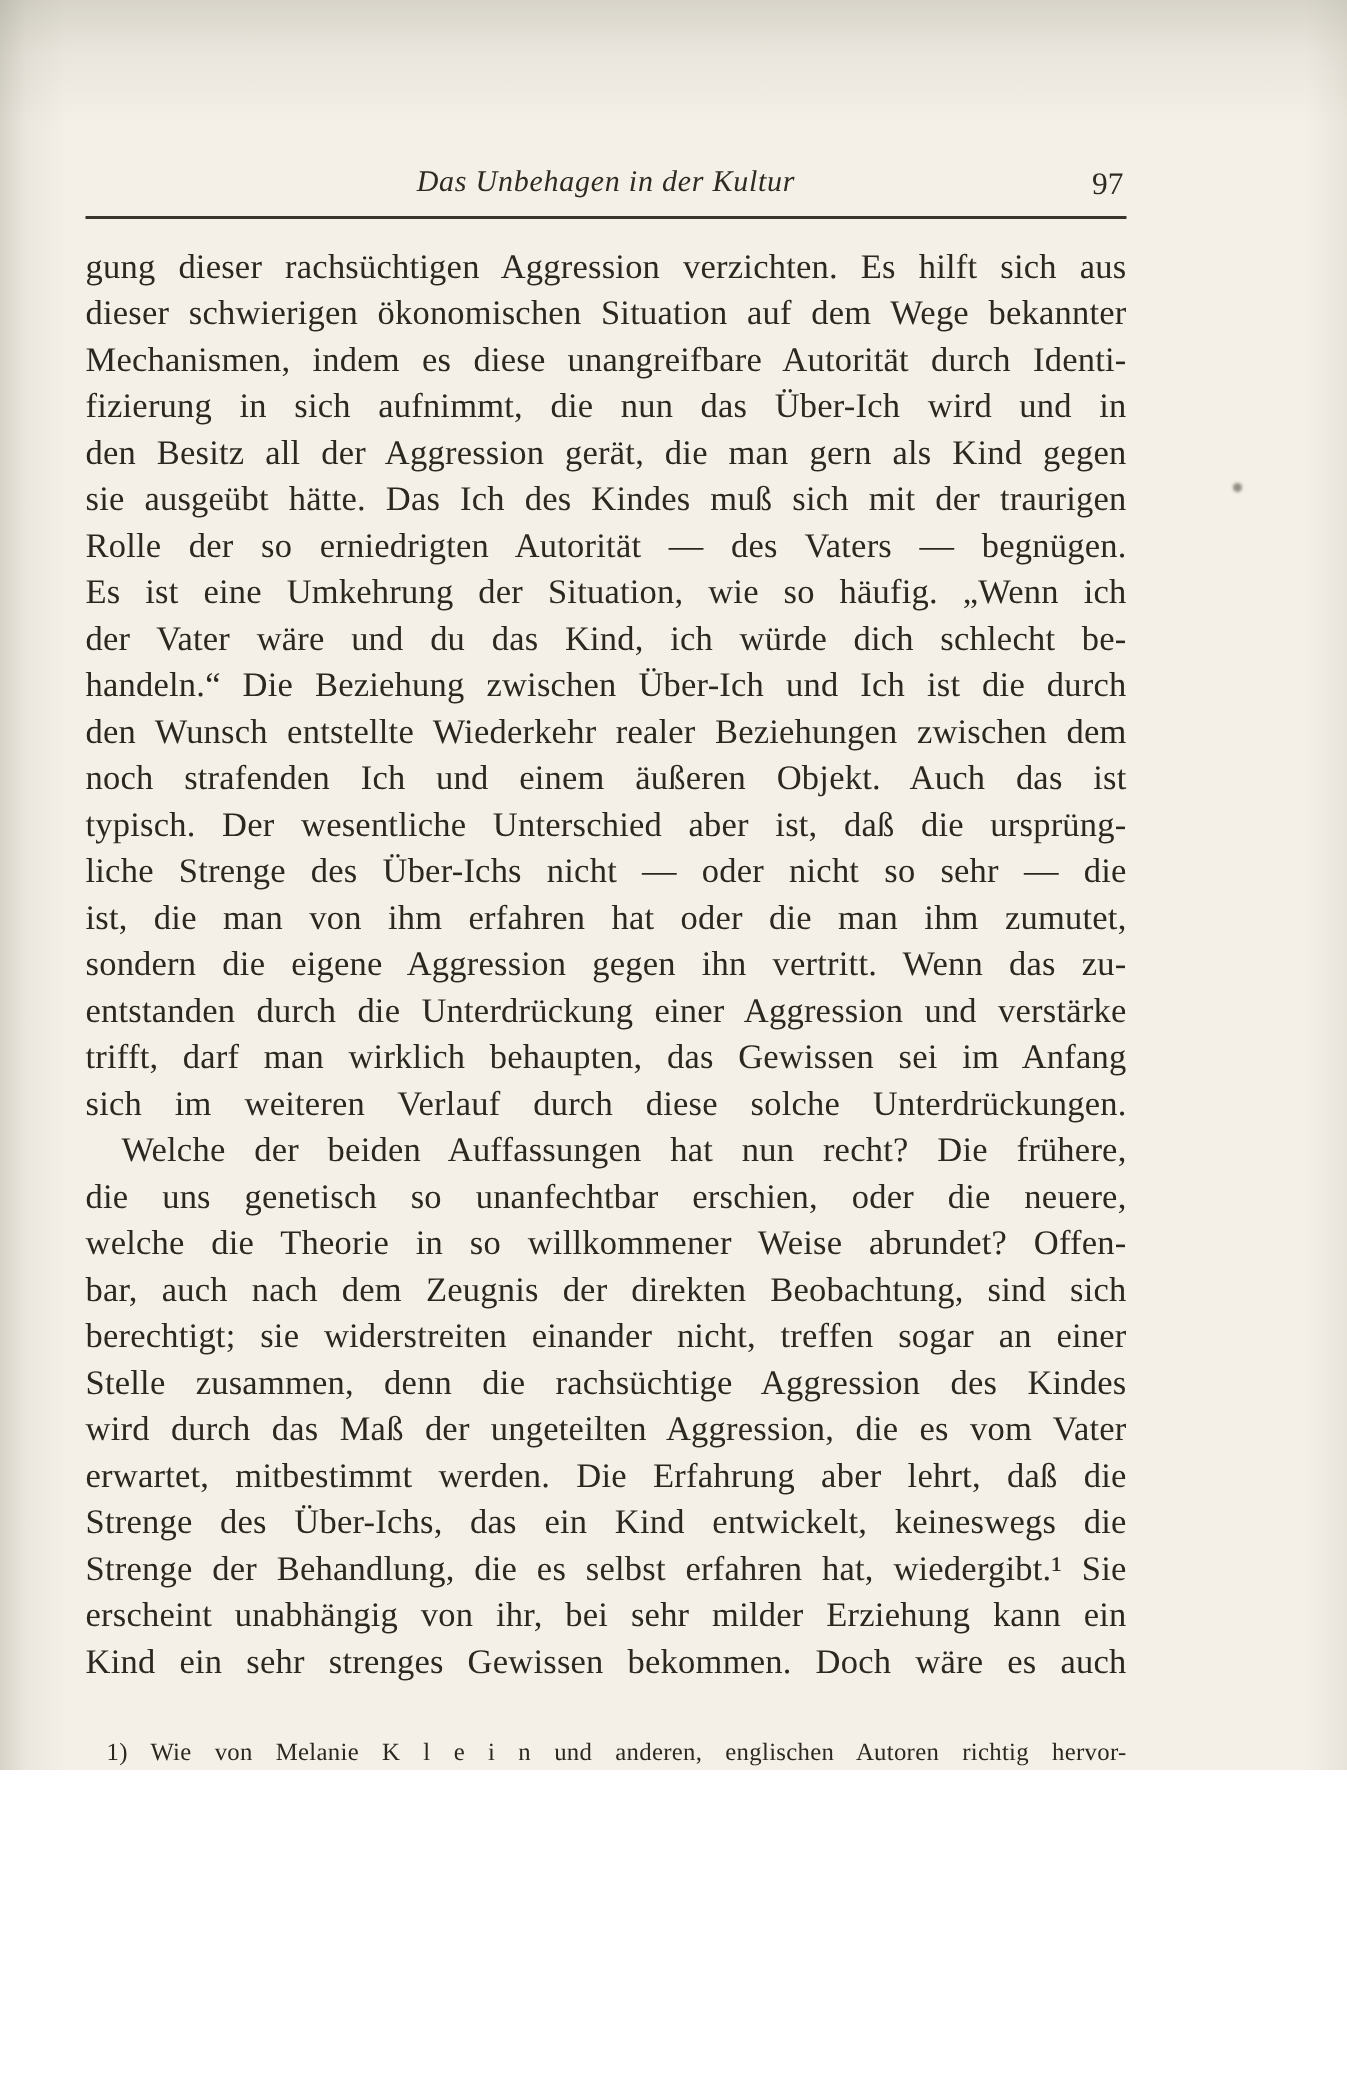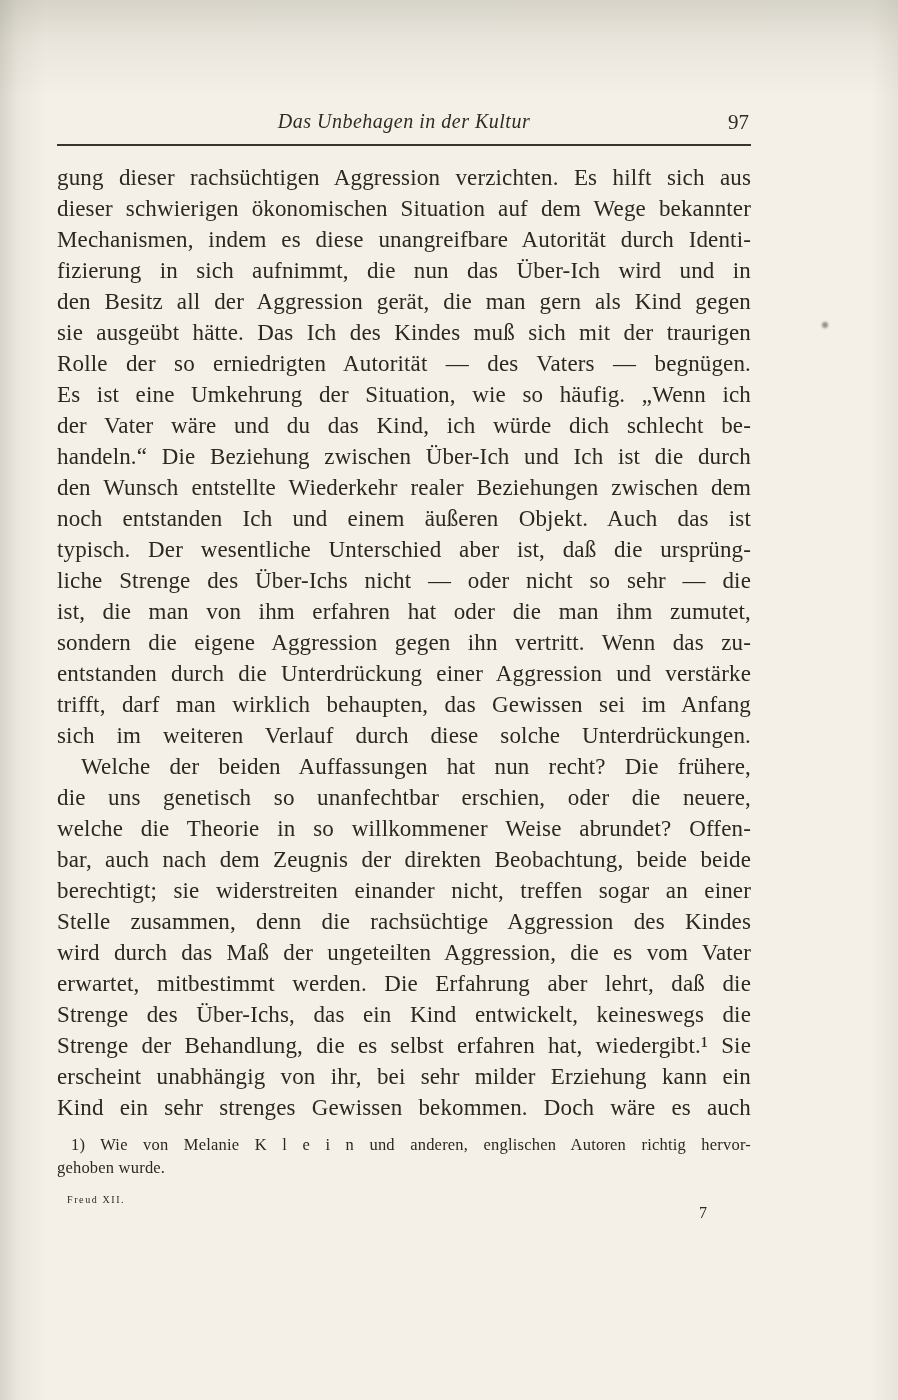--- a/index.html
+++ b/index.html
@@ -3,21 +3,21 @@
 <meta charset="utf-8">
 <style>
   * { margin: 0; padding: 0; box-sizing: border-box; }
   html, body { background: #ffffff; }
   body {
     width: 898px; height: 1400px;
     font-family: "Liberation Serif", "DejaVu Serif", serif;
   }
   .page {
     position: relative;
-    width: 898px; height: 1400px;
+    width: 898px; height: 1180px;
     overflow: hidden;
     color: #2b2822;
     background:
       linear-gradient(90deg, rgba(110,108,96,0.22) 0%, rgba(110,108,96,0.07) 2%, rgba(0,0,0,0) 5%),
       linear-gradient(180deg, rgba(140,138,126,0.28) 0%, rgba(140,138,126,0.10) 3%, rgba(0,0,0,0) 7%),
       linear-gradient(270deg, rgba(120,118,104,0.10) 0%, rgba(0,0,0,0) 3%),
       #f4f0e7;
   }
   .content {
     position: absolute;
@@ -52,21 +52,21 @@
   .paragraph { }
   .line {
     font-size: 23px;
     line-height: 31px;
     letter-spacing: 0.15px;
     text-align: justify;
     text-align-last: justify;
     white-space: normal;
   }
   .paragraph.indent .line:first-child { text-indent: 24px; }
-  .footnote { margin-top: 10px; font-family: Liberation Serif, serif; }
+  .footnote { margin-top: 33px; font-family: Liberation Serif, serif; }
   .fline {
     font-size: 16.5px;
     line-height: 23px;
     letter-spacing: 0.2px;
     text-align: justify;
     text-align-last: justify;
   }
   .fline:first-child { text-indent: 14px; }
   .fline:last-child { text-align-last: left; }
   .footer {
@@ -114,34 +114,34 @@
           <div class="line">dieser schwierigen ökonomischen Situation auf dem Wege bekannter</div>
           <div class="line">Mechanismen, indem es diese unangreifbare Autorität durch Identi-</div>
           <div class="line">fizierung in sich aufnimmt, die nun das Über-Ich wird und in</div>
           <div class="line">den Besitz all der Aggression gerät, die man gern als Kind gegen</div>
           <div class="line">sie ausgeübt hätte. Das Ich des Kindes muß sich mit der traurigen</div>
           <div class="line">Rolle der so erniedrigten Autorität — des Vaters — begnügen.</div>
           <div class="line">Es ist eine Umkehrung der Situation, wie so häufig. „Wenn ich</div>
           <div class="line">der Vater wäre und du das Kind, ich würde dich schlecht be-</div>
           <div class="line">handeln.“ Die Beziehung zwischen Über-Ich und Ich ist die durch</div>
           <div class="line">den Wunsch entstellte Wiederkehr realer Beziehungen zwischen dem</div>
-          <div class="line">noch entstanden Ich und einem äußeren Objekt. Auch das ist</div>
+          <div class="line">noch strafenden Ich und einem äußeren Objekt. Auch das ist</div>
           <div class="line">typisch. Der wesentliche Unterschied aber ist, daß die ursprüng-</div>
           <div class="line">liche Strenge des Über-Ichs nicht — oder nicht so sehr — die</div>
           <div class="line">ist, die man von ihm erfahren hat oder die man ihm zumutet,</div>
           <div class="line">sondern die eigene Aggression gegen ihn vertritt. Wenn das zu-</div>
           <div class="line">entstanden durch die Unterdrückung einer Aggression und verstärke</div>
           <div class="line">trifft, darf man wirklich behaupten, das Gewissen sei im Anfang</div>
           <div class="line">sich im weiteren Verlauf durch diese solche Unterdrückungen.</div>
         </div>
         <div class="paragraph indent">
           <div class="line">Welche der beiden Auffassungen hat nun recht? Die frühere,</div>
           <div class="line">die uns genetisch so unanfechtbar erschien, oder die neuere,</div>
           <div class="line">welche die Theorie in so willkommener Weise abrundet? Offen-</div>
-          <div class="line">bar, auch nach dem Zeugnis der direkten Beobachtung, beide beide</div>
+          <div class="line">bar, auch nach dem Zeugnis der direkten Beobachtung, sind sich</div>
           <div class="line">berechtigt; sie widerstreiten einander nicht, treffen sogar an einer</div>
           <div class="line">Stelle zusammen, denn die rachsüchtige Aggression des Kindes</div>
           <div class="line">wird durch das Maß der ungeteilten Aggression, die es vom Vater</div>
           <div class="line">erwartet, mitbestimmt werden. Die Erfahrung aber lehrt, daß die</div>
           <div class="line">Strenge des Über-Ichs, das ein Kind entwickelt, keineswegs die</div>
           <div class="line">Strenge der Behandlung, die es selbst erfahren hat, wiedergibt.¹ Sie</div>
           <div class="line">erscheint unabhängig von ihr, bei sehr milder Erziehung kann ein</div>
           <div class="line">Kind ein sehr strenges Gewissen bekommen. Doch wäre es auch</div>
         </div>
       </div>

